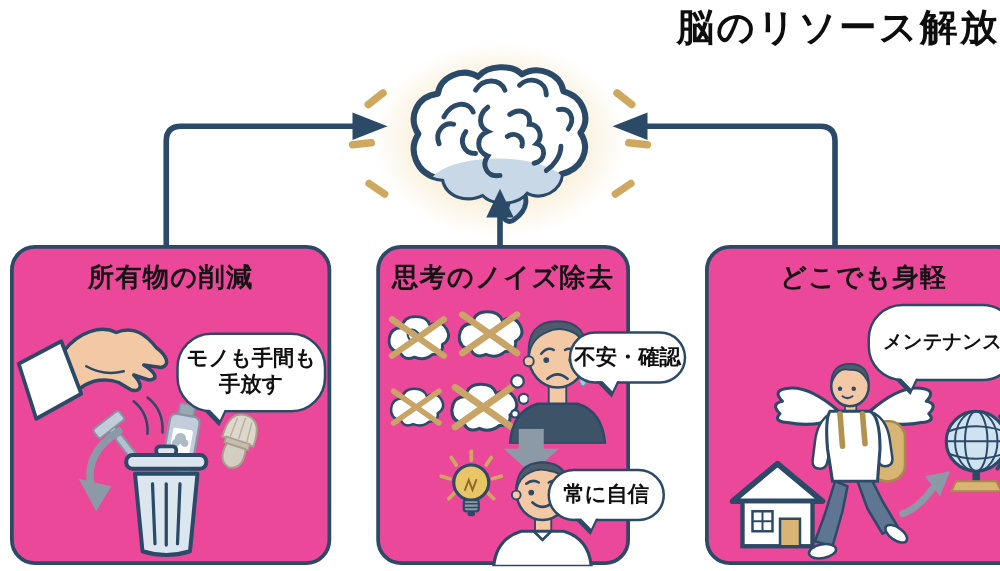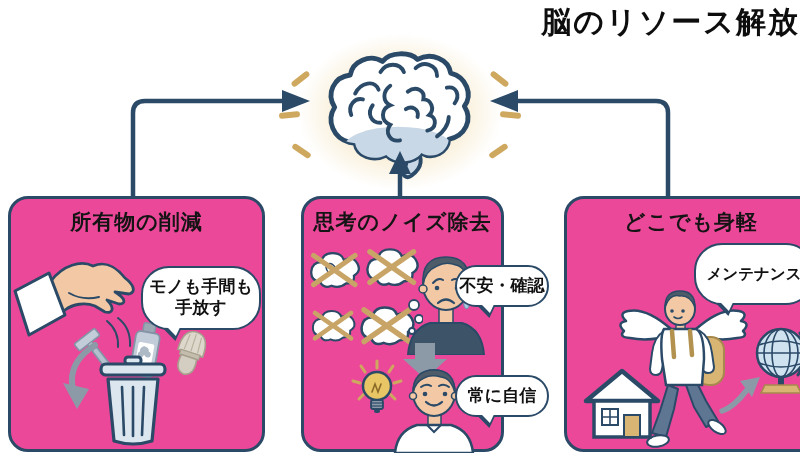--- a/index.html
+++ b/index.html
@@ -228,21 +228,21 @@
       <circle cx="24" cy="29" r="3.5" fill="#f2c9a4" stroke="#2b4a68" stroke-width="1.5"></circle>
       <circle cx="66" cy="29" r="3.5" fill="#f2c9a4" stroke="#2b4a68" stroke-width="1.5"></circle>
       <path d="M32,20 Q37,16 42,19 M50,19 Q55,16 60,20" fill="none" stroke="#2b4a68" stroke-width="2" stroke-linecap="round"></path>
       <circle cx="36" cy="27" r="2.3" fill="#2b4a68"></circle>
       <circle cx="56" cy="27" r="2.3" fill="#2b4a68"></circle>
       <path d="M37,35 Q45,42 53,35" fill="none" stroke="#2b4a68" stroke-width="2.2" stroke-linecap="round"></path>
       <path d="M6,86 Q8,64 28,58 L62,58 Q82,64 84,86 Z" fill="#ffffff" stroke="#2b4a68" stroke-width="2.5"></path>
       <path d="M38,58 L45,65 L52,58" fill="none" stroke="#2b4a68" stroke-width="2"></path>
     </svg>
 
-    <div class="bubble fs17" style="left:151px;top:176px;width:94px;height:42px;">
+    <div class="bubble fs17" style="left:134px;top:176px;width:94px;height:42px;">
       <span>常に自信</span>
     </div>
   </section>
 
   <section class="box box-right">
     <h2>どこでも身軽</h2>
 
     <div class="bubble fs16" style="left:127px;top:44px;width:120px;height:62px;">
       <span>メンテナンス</span>
     </div>

